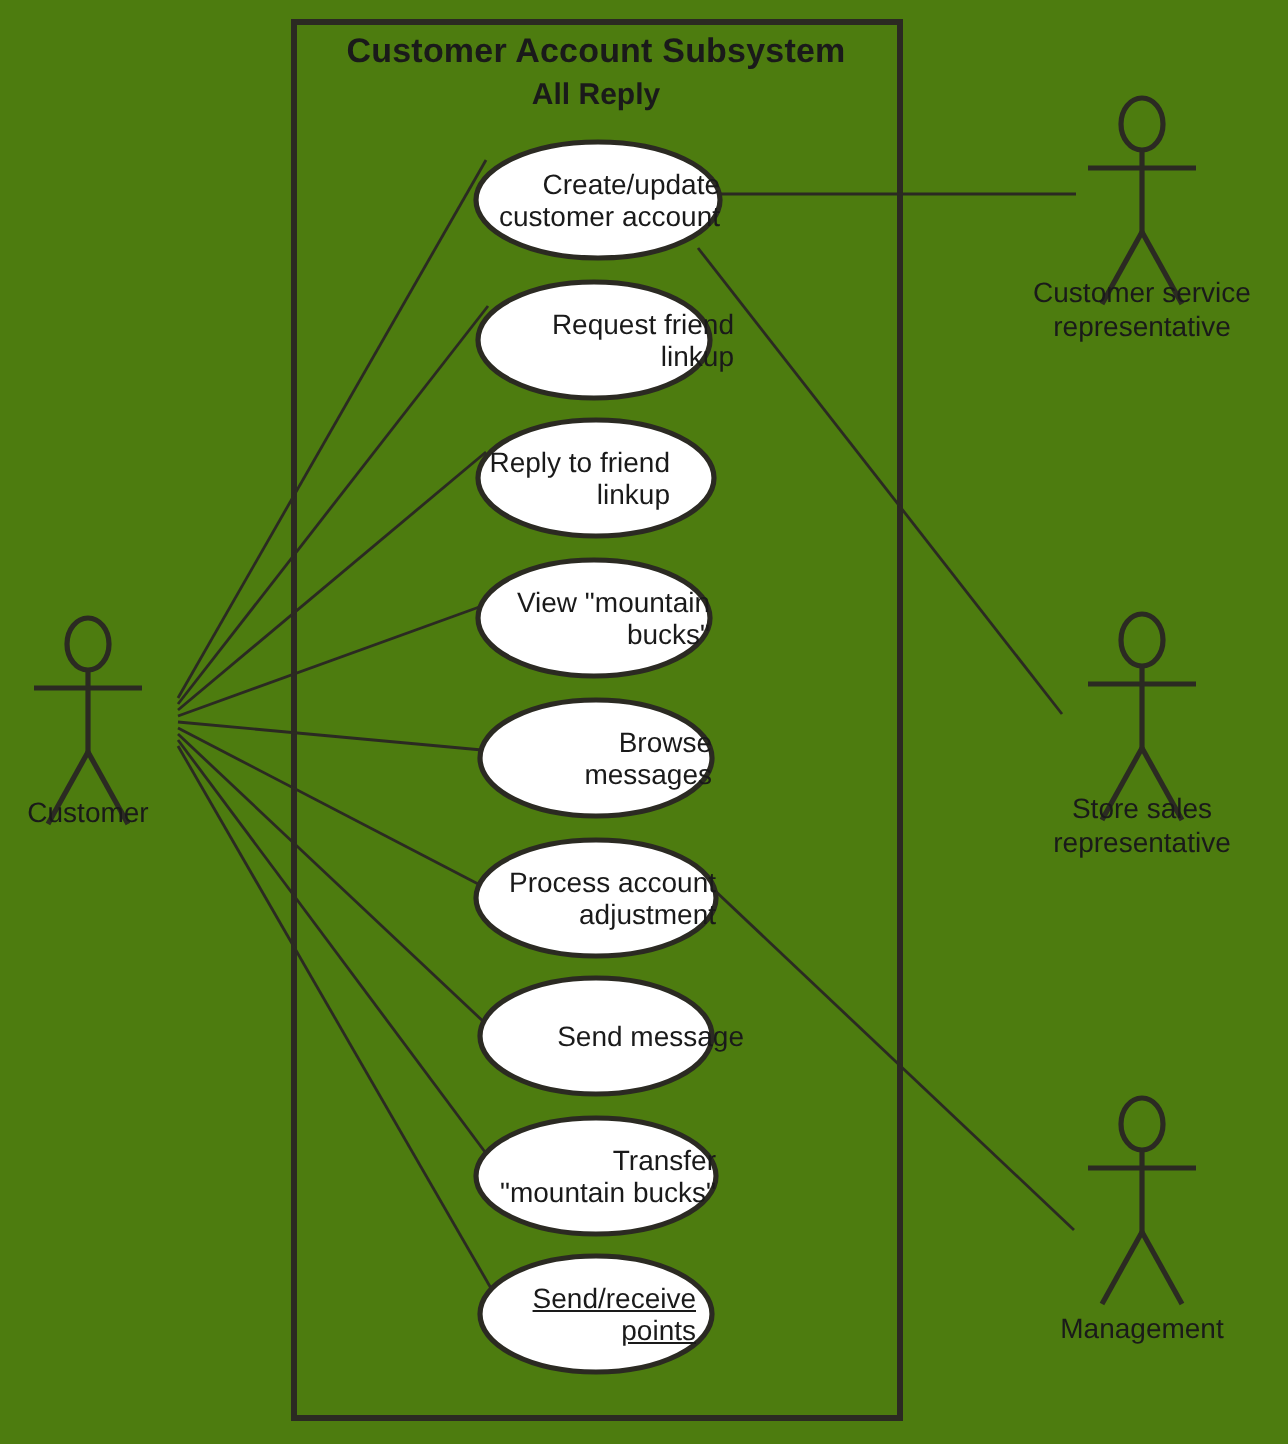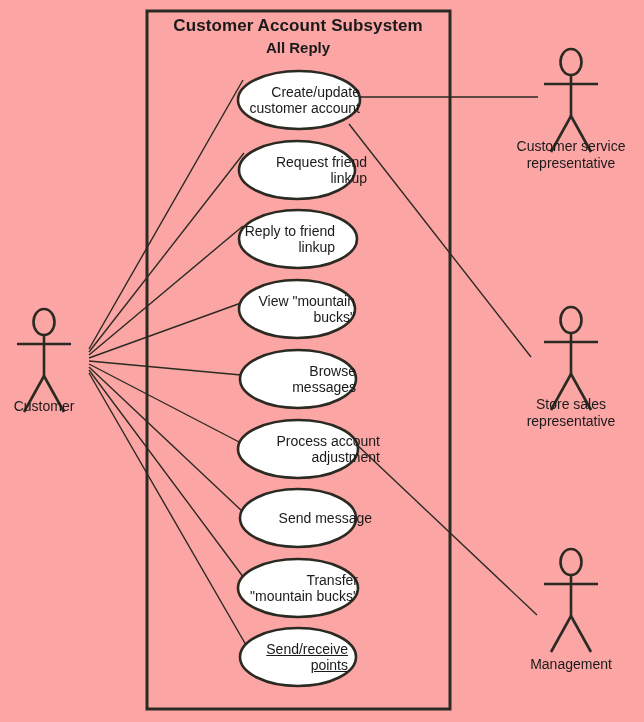--- a/index.html
+++ b/index.html
@@ -5,21 +5,21 @@
 <style>
   html, body {
     margin: 0;
     padding: 0;
     background: #e7e1b9;
   }
   #canvas {
     position: relative;
     width: 644px;
     height: 722px;
-    background: #fca5a5;
+    background: #4d7c0f;
     font-family: "Liberation Sans", sans-serif;
     overflow: hidden;
   }
   #diagram-svg {
     position: absolute;
     left: 0;
     top: 0;
     width: 644px;
     height: 722px;
   }
@@ -135,21 +135,21 @@
       <div class="usecase-label" style="left: 238px; width: 122px; top: 84px;">Create/update
 customer account</div>
       <div class="usecase-label" style="left: 239px; width: 128px; top: 154px;">Request friend
 linkup</div>
       <div class="usecase-label" style="left: 239px; width: 96px; top: 223px;">Reply to friend
 linkup</div>
       <div class="usecase-label" style="left: 239px; width: 116px; top: 293px;">View "mountain
 bucks"</div>
       <div class="usecase-label" style="left: 240px; width: 116px; top: 363px;">Browse
 messages</div>
-      <div class="usecase-label" style="left: 238px; width: 120px; top: 433px; padding-left: 22px;">Process account
+      <div class="usecase-label" style="left: 238px; width: 120px; top: 433px;">Process account
 adjustment</div>
       <div class="usecase-label" style="left: 240px; width: 132px; top: 510px;">Send message</div>
       <div class="usecase-label" style="left: 238px; width: 120px; top: 572px;">Transfer
 "mountain bucks"</div>
       <div class="usecase-label" style="left: 240px; width: 108px; top: 641px; text-decoration: underline;">Send/receive
 points</div>
     </div>
   <div id="actor-labels">
       <div class="actor-label" style="left: -46px; width: 180px; top: 398px;">Customer</div>
       <div class="actor-label" style="left: 481px; width: 180px; top: 138px;">Customer service

